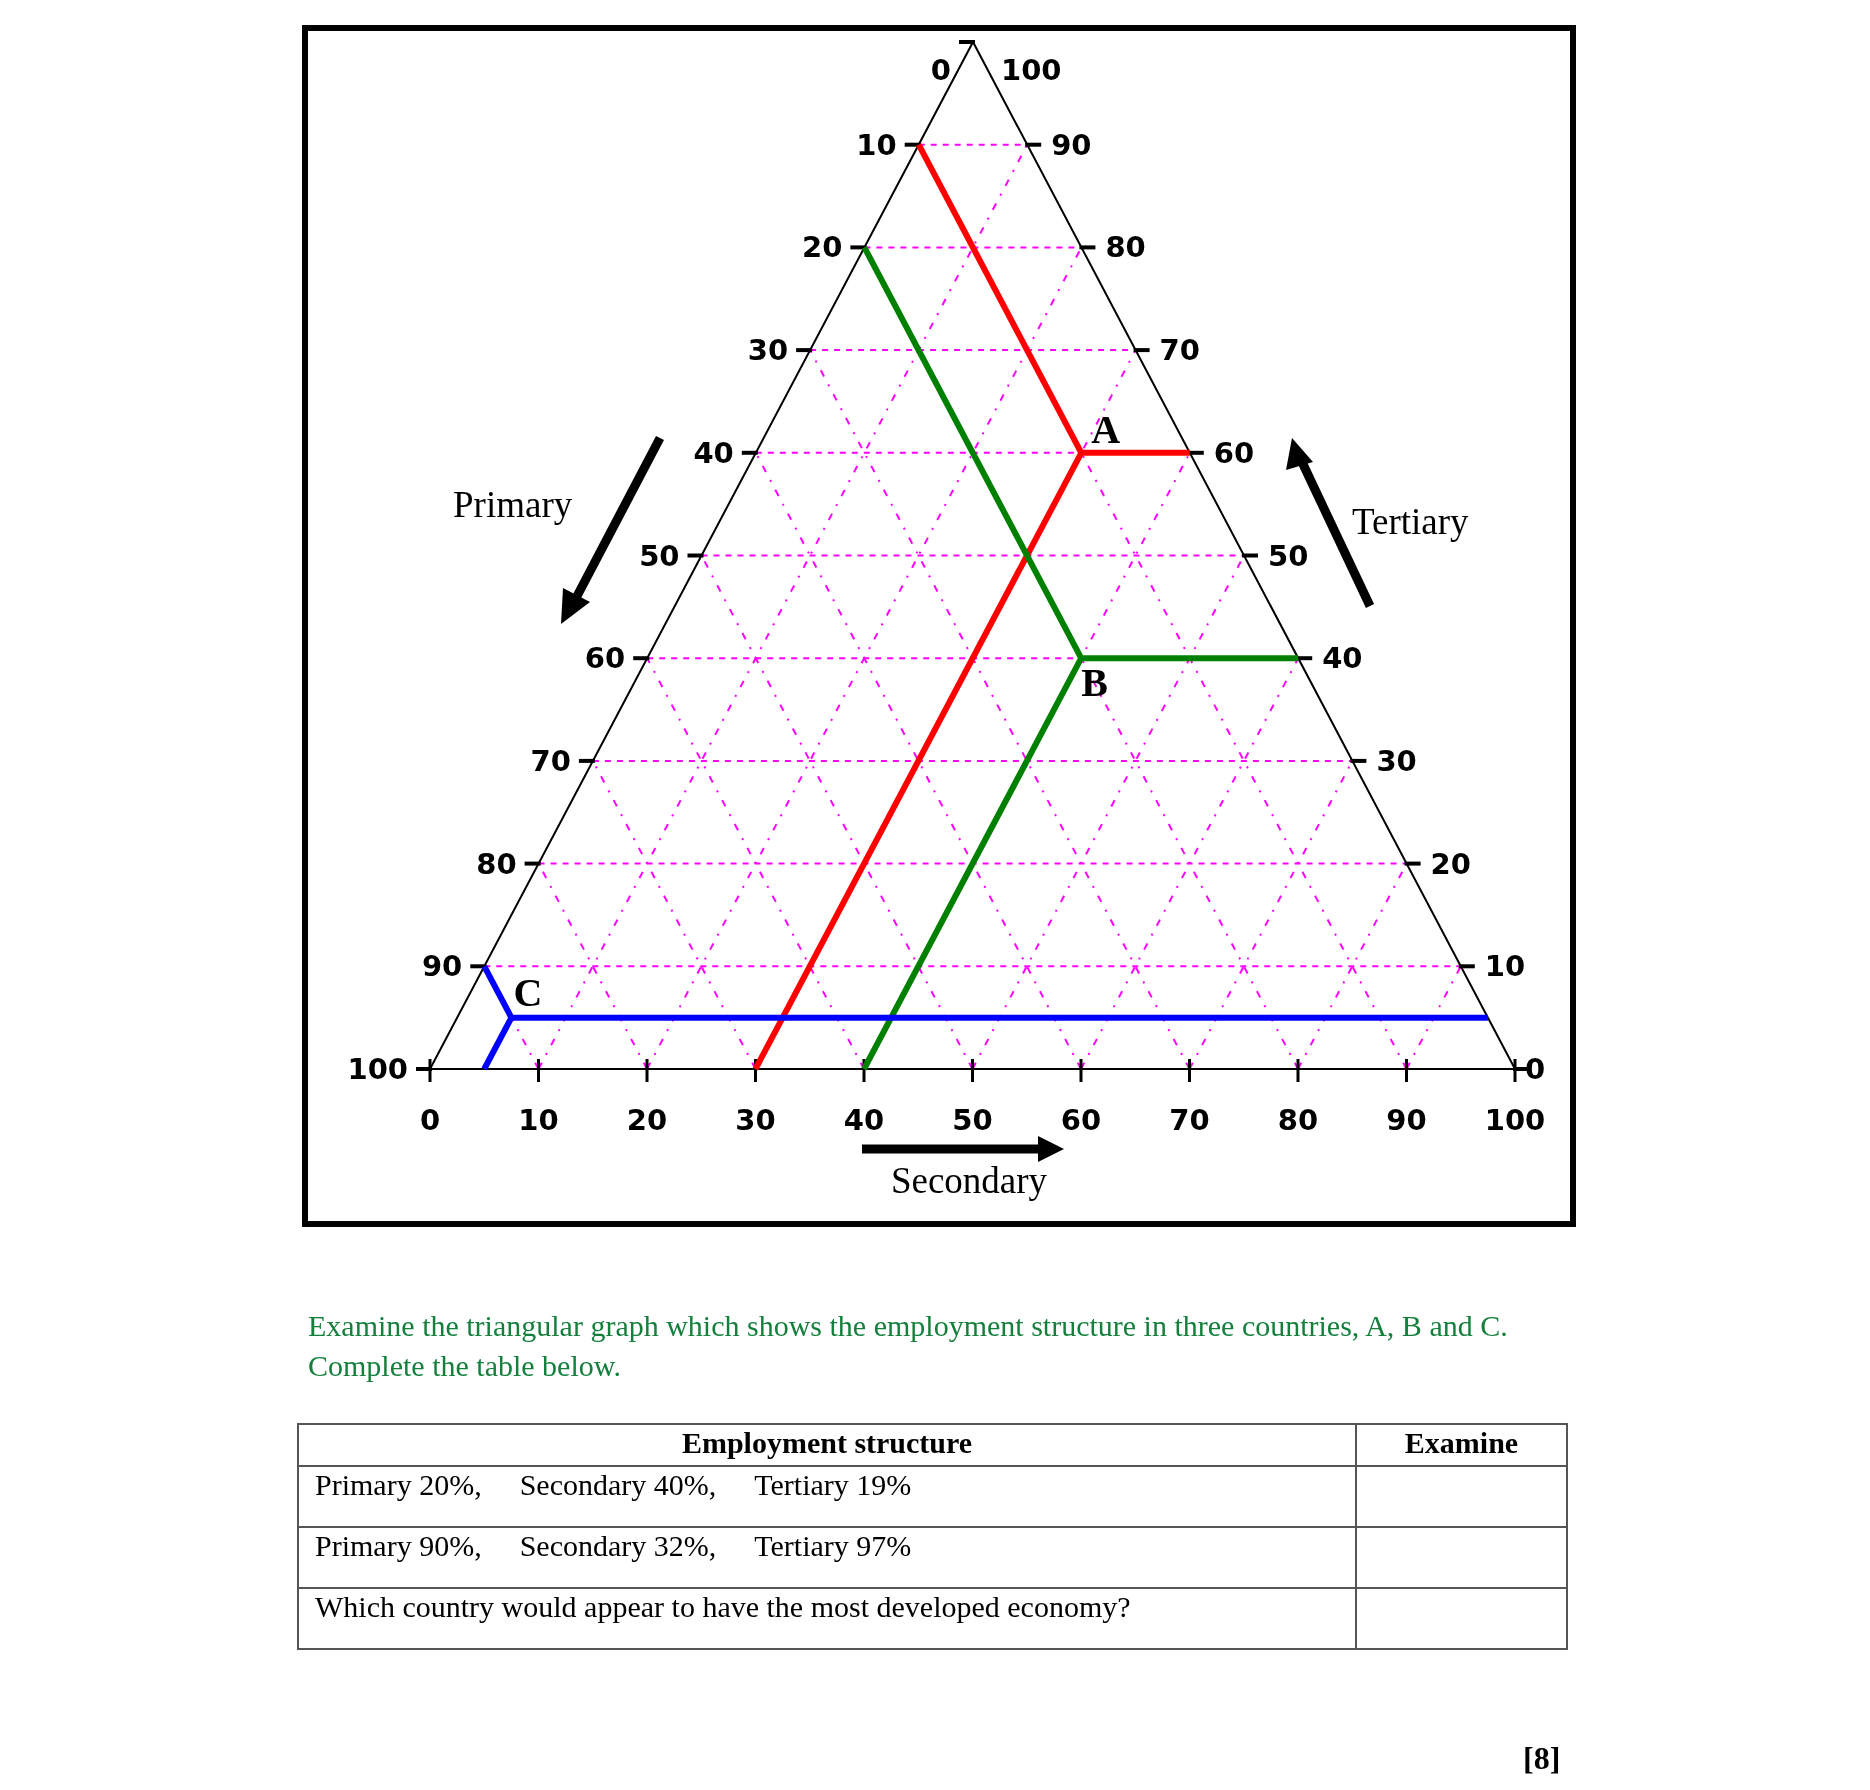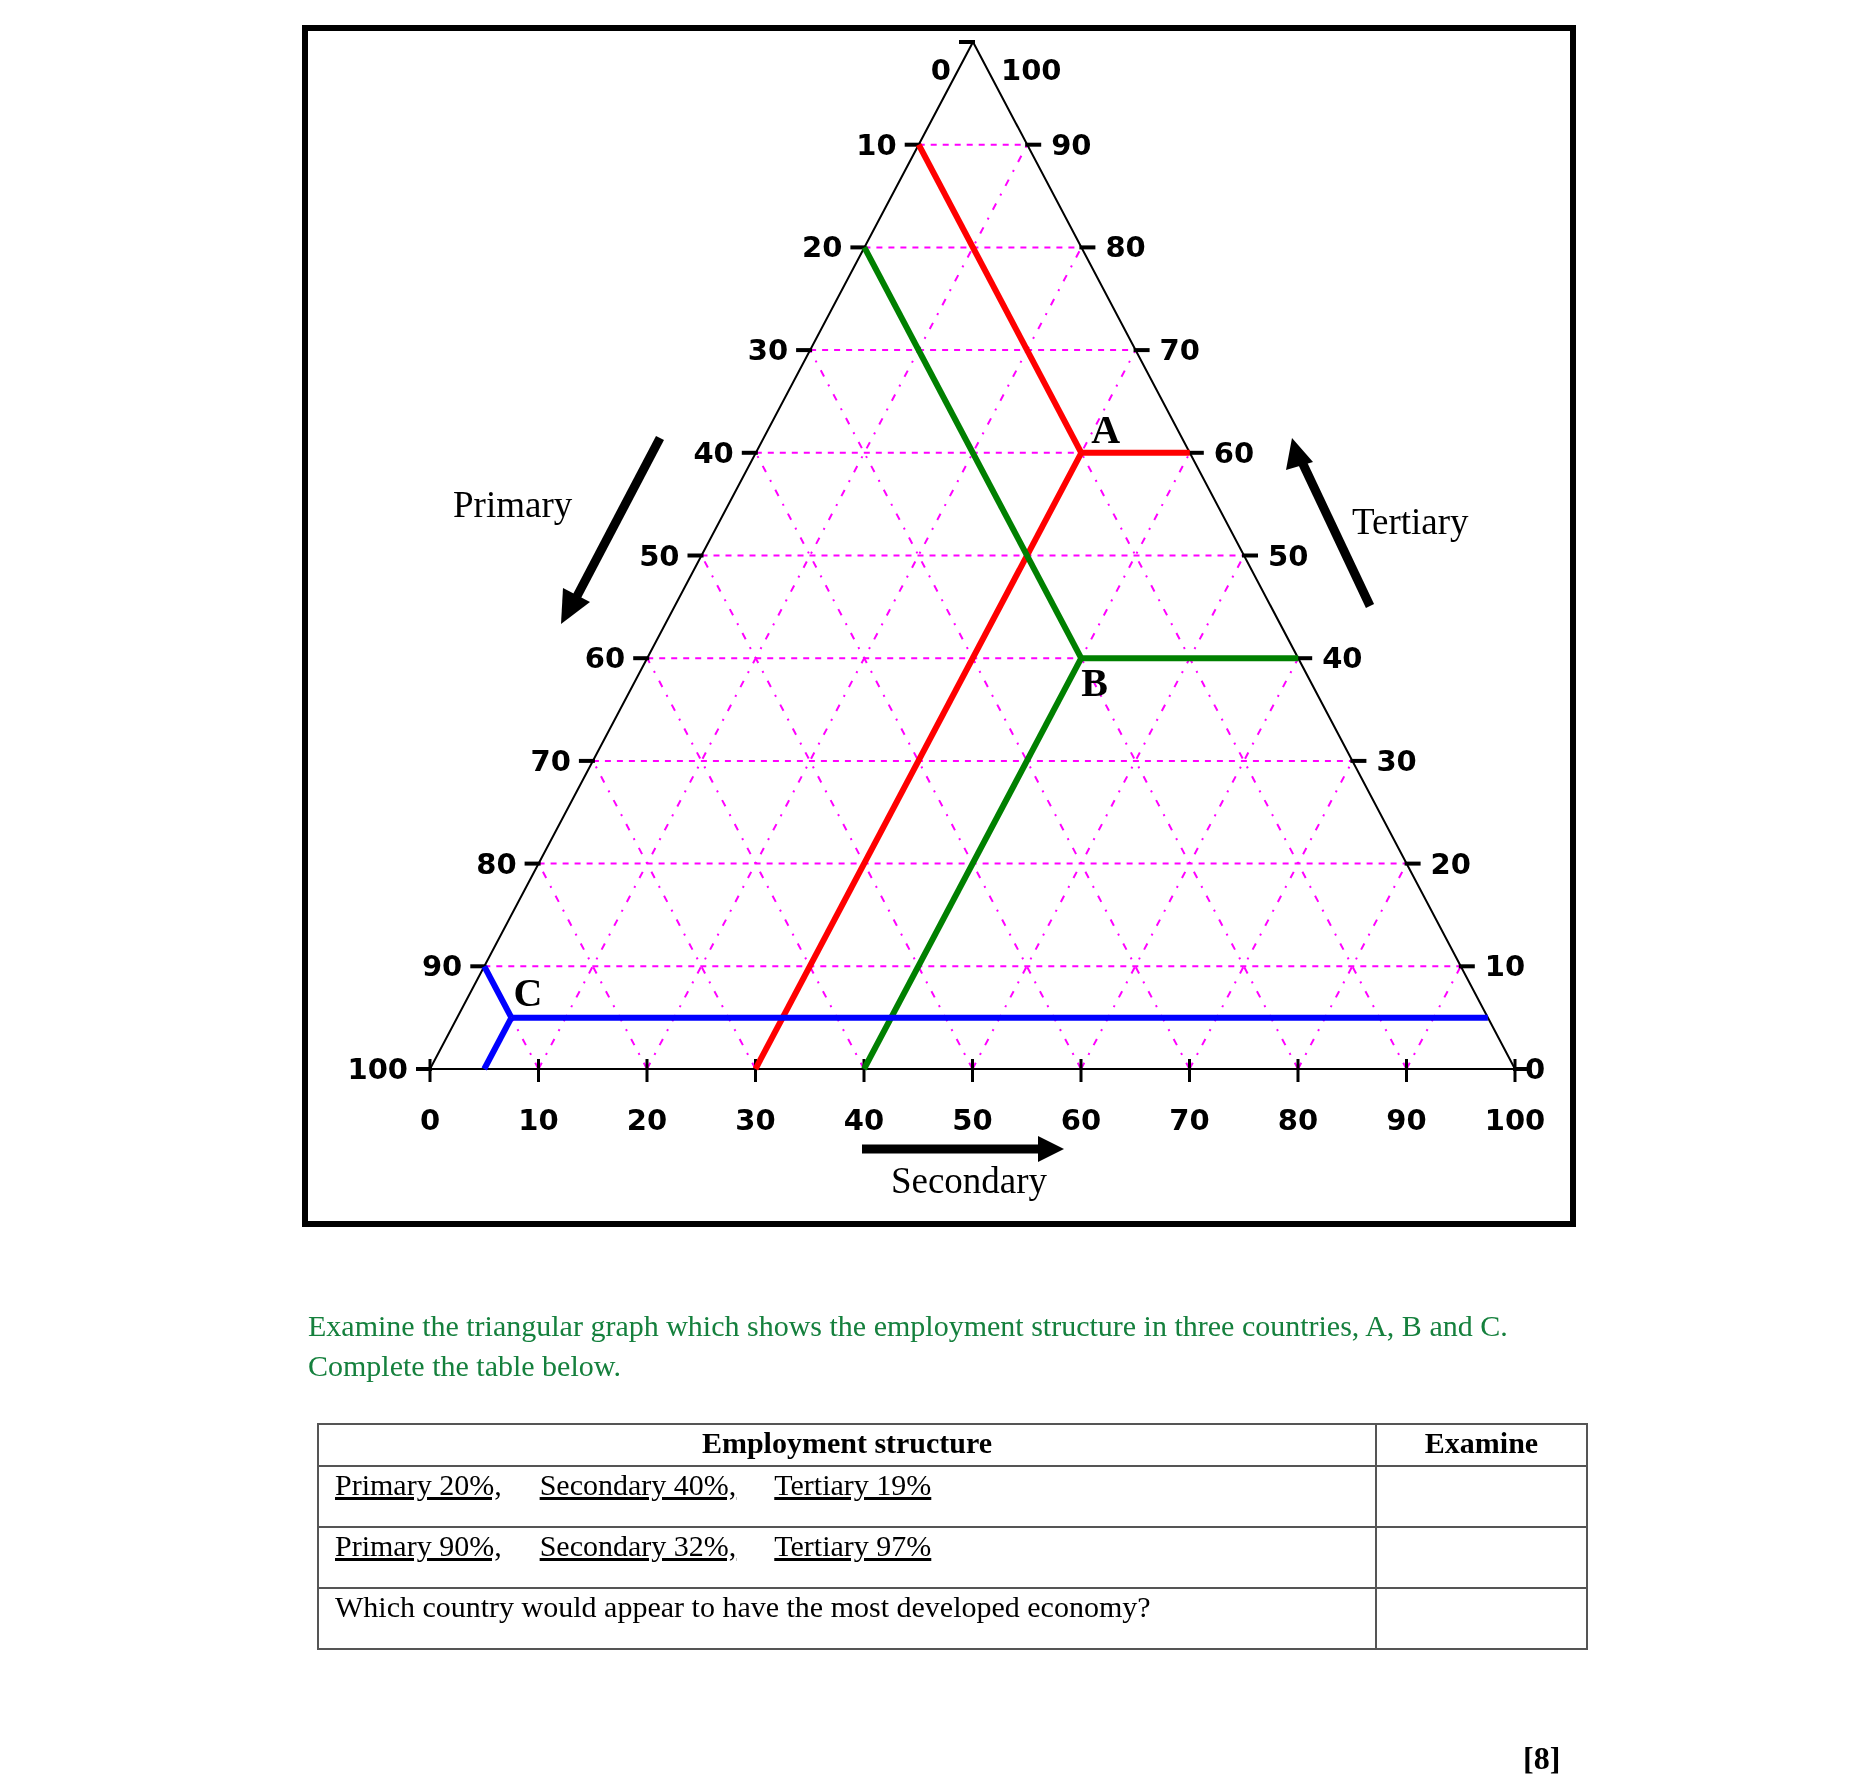--- a/index.html
+++ b/index.html
@@ -10,28 +10,28 @@
   }
   svg.plot { position: absolute; left: 0; top: 0; }
   .tick-label { font-family: "DejaVu Sans", sans-serif; font-weight: bold; font-size: 29px; fill: #000; }
   .axis-title { font-family: "Liberation Serif", serif; font-size: 37px; fill: #000; }
   .point-label { font-family: "Liberation Serif", serif; font-weight: bold; font-size: 40px; fill: #000; }
   .question {
     position: absolute; left: 308px; top: 1306px; width: 1280px;
     font-family: "Liberation Serif", serif; font-size: 30px; line-height: 40px; color: #15803d;
   }
   table.answer {
-    position: absolute; left: 317px; top: 1423px; width: 1271px;
+    position: absolute; left: 297px; top: 1423px; width: 1271px;
     border-collapse: collapse; font-family: "Liberation Serif", serif; font-size: 30px; color: #000;
   }
   table.answer th, table.answer td { border: 2px solid #555; padding: 0; vertical-align: top; }
   table.answer th { font-weight: bold; height: 40px; line-height: 36px; text-align: center; }
   table.answer td { height: 59px; line-height: 36px; }
   table.answer td.desc { padding-left: 16px; width: 1040px; }
-  .seg { display: inline-block; text-decoration: underline; }
+  .seg { display: inline-block; }
   .seg + .seg { margin-left: 38px; }
   .marks {
     position: absolute; left: 1523px; top: 1740px;
     font-family: "Liberation Serif", serif; font-weight: bold; font-size: 32px; color: #000;
   }
 </style>
 </head>
 <body>
 
 <div class="frame"></div>

